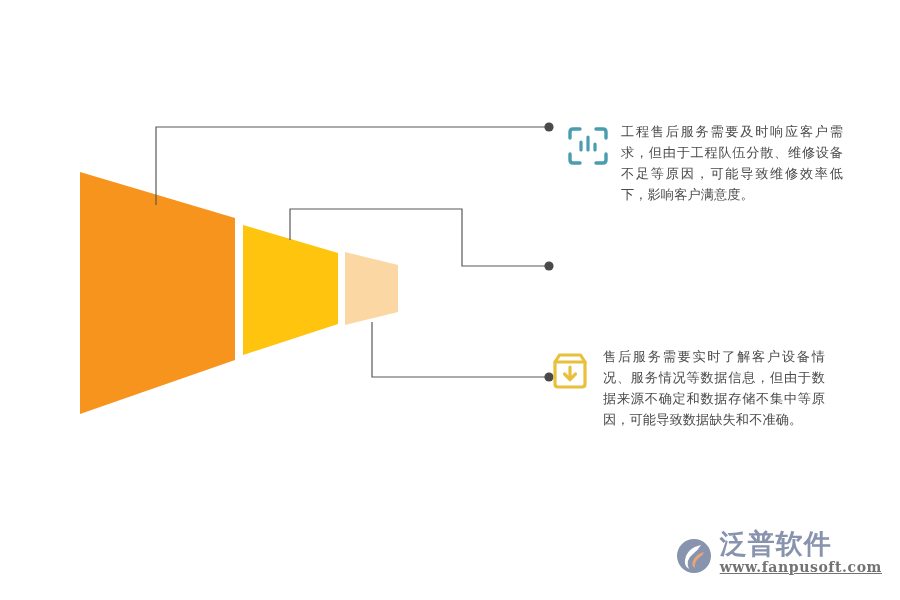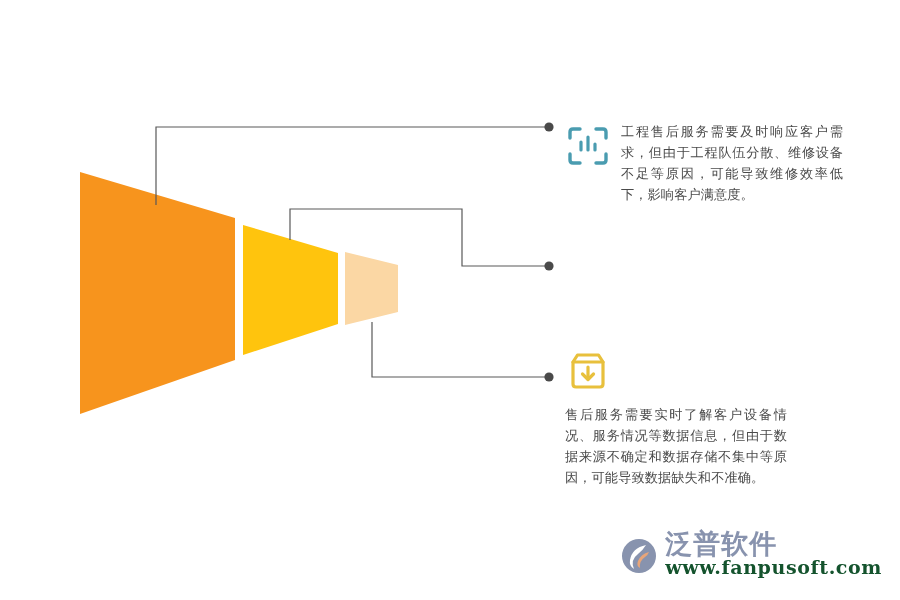--- a/index.html
+++ b/index.html
@@ -46,21 +46,21 @@
     width: 222px;
     font-size: 13.2px;
     line-height: 21px;
     color: #4a4a4a;
     letter-spacing: 0.1px;
     text-align: justify;
     text-justify: inter-character;
   }
   #item-1 { left: 565px; top: 101px; margin-top: 20px; }
   #item-2 { left: 565px; top: 241px; }
-  #item-3 { left: 565px; top: 346px; flex-direction: column; }
+  #item-3 { left: 547px; top: 346px; }
 
   #brand {
     position: absolute;
     right: 18px;
     bottom: 24px;
     display: flex;
     align-items: flex-end;
     gap: 6px;
   }
   #brand-mark {
@@ -75,26 +75,27 @@
     align-items: flex-start;
   }
   #brand-name {
     font-size: 27px;
     line-height: 30px;
     color: #8893ae;
     font-weight: bold;
     letter-spacing: 1px;
   }
   #brand-url {
-    font-size: 19px;
+    font-size: 14px;
     line-height: 17px;
-    color: #14532d;
+    color: #737373;
     letter-spacing: 0.6px;
     font-family: "DejaVu Serif", "Liberation Serif", serif;
     font-weight: bold;
+    text-decoration: underline;
   }
 </style>
 </head>
 <body>
 
 <div id="stage">
 
   <svg id="funnel-svg" viewBox="0 0 900 600">
     <polygon points="80,172 235,218 235,360 80,414" fill="#F7941D"></polygon>
     <polygon points="243,225 338,253 338,324 243,355" fill="#FFC40D"></polygon>

